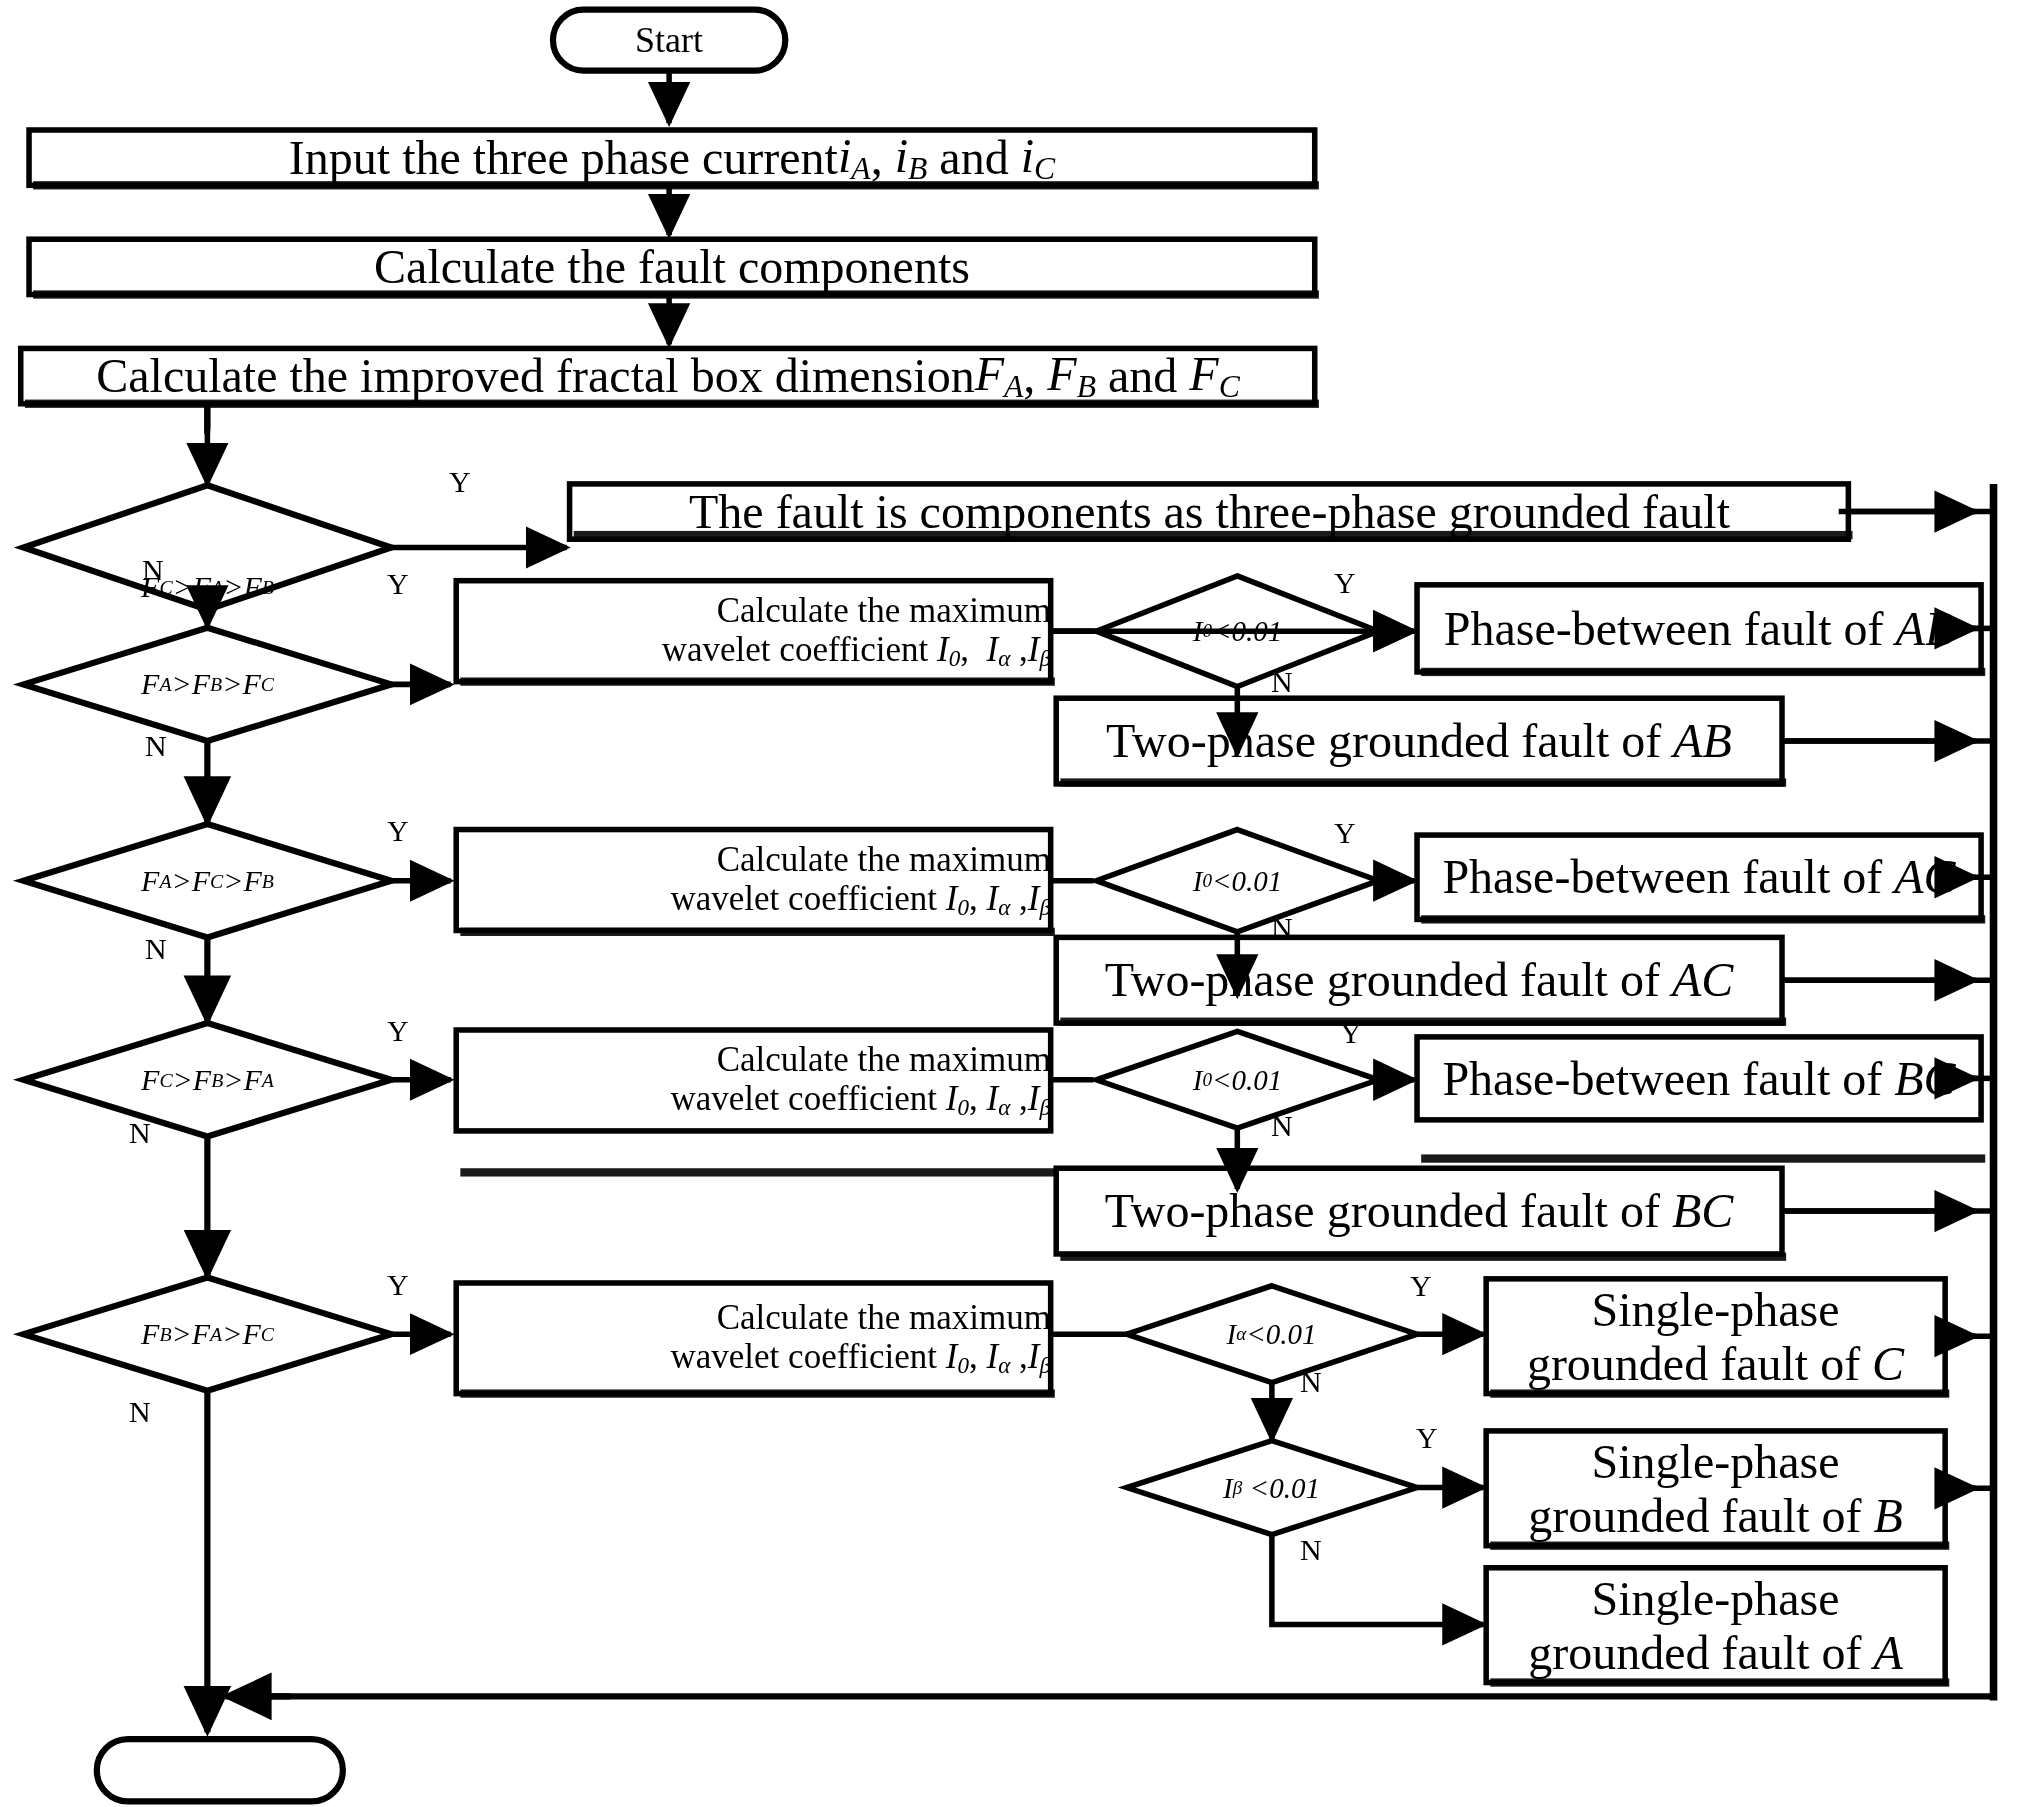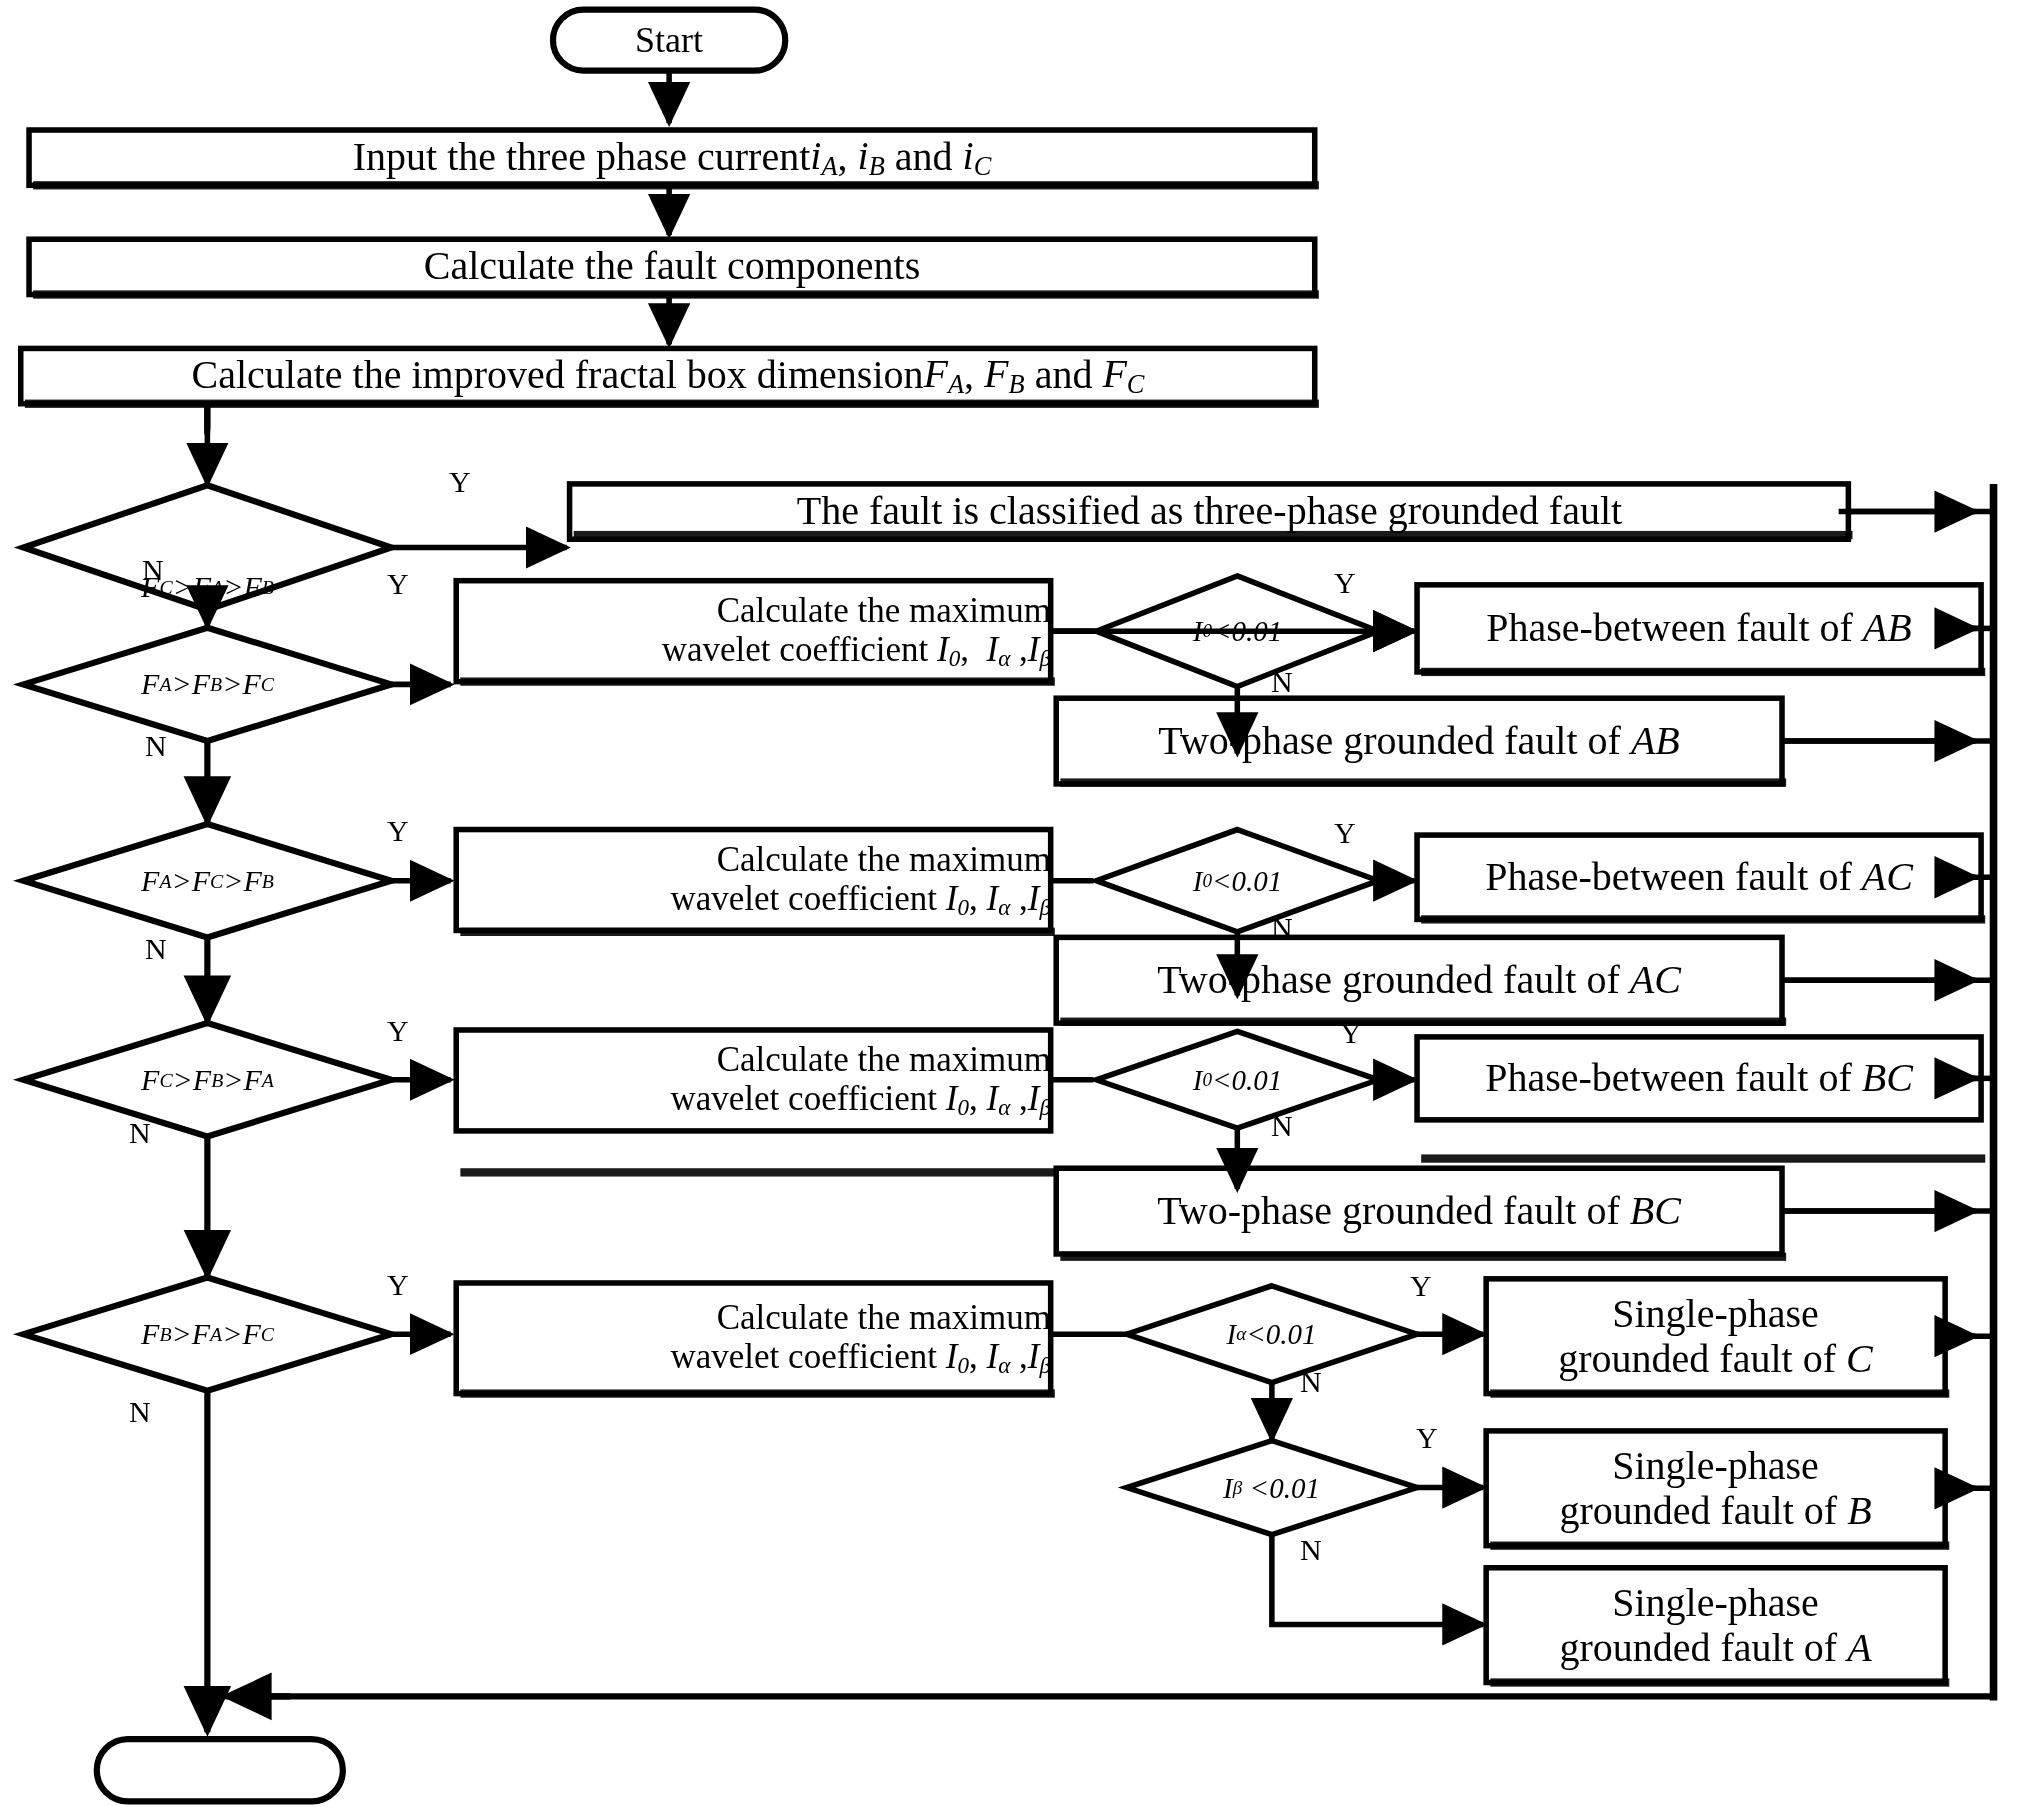--- a/index.html
+++ b/index.html
@@ -2,21 +2,21 @@
 <html style="font-size:11px"><head>
 <meta charset="utf-8">
 <style>
   html,body{margin:0;padding:0;background:#ffffff;}
   body{font-family:"Liberation Serif",serif;}
   #root{position:relative;width:2035px;height:1807px;background:#fff;overflow:hidden;}
   svg#flow{position:absolute;left:0;top:0;width:2035px;height:1807px;display:block;}
   .node-text{position:absolute;display:flex;align-items:center;justify-content:center;text-align:center;
              font-family:"Liberation Serif",serif;color:#000;line-height:1.12;pointer-events:none;}
   .term{font-size:36px;text-align:center;}
-  .proc{font-size:40px;}
+  .proc{font-size:48px;}
   .proc-sm{font-size:35px;align-items:flex-end;}
   .dec{font-size:30px;font-style:italic;}
   .dec2{font-size:29px;font-style:italic;}
   .edge-lbl{position:absolute;font-size:30px;font-family:"Liberation Serif",serif;color:#000;}
   sub{font-size:.66em;vertical-align:-.22em;}
   .it{font-style:italic;}
 </style>
 </head>
 <body>
 
@@ -203,21 +203,21 @@
   <div class="node-text proc" style="left:29px;top:239px;width:1286px;height:55px;">Calculate the fault components</div>
 
   <div class="node-text proc" style="left:21px;top:348px;width:1294px;height:55px;">
     Calculate the improved fractal box dimension <span class="it">F<sub>A</sub></span>,&nbsp;<span class="it">F<sub>B</sub></span>&nbsp;and&nbsp;<span class="it">F<sub>C</sub></span>
   </div>
 
   <div class="node-text dec" style="left:83px;top:523px;width:249px;height:48px;margin-top:40px;">
     F<sub>C</sub>&gt;F<sub>A</sub>&gt;F<sub>B</sub>
   </div>
 
-  <div class="node-text proc" style="left:570px;top:484px;width:1279px;height:55px;">The fault is classified as three-phase grounded fault</div>
+  <div class="node-text proc" style="left:570px;top:484px;width:1279px;height:55px;">The fault is components as three-phase grounded fault</div>
 
   <div class="node-text dec" style="left:83px;top:660px;width:249px;height:48px;">
     F<sub>A</sub>&gt;F<sub>B</sub>&gt;F<sub>C</sub>
   </div>
 
   <div class="node-text proc-sm" style="left:456px;top:581px;width:595px;height:101px;flex-direction:column;">
     <div>Calculate the maximum</div>
     <div>wavelet coefficient <span class="it">I<sub>0</sub></span>,&nbsp; <span class="it">I<sub>α</sub></span>&nbsp;,<span class="it">I<sub>β</sub></span></div>
   </div>
 

